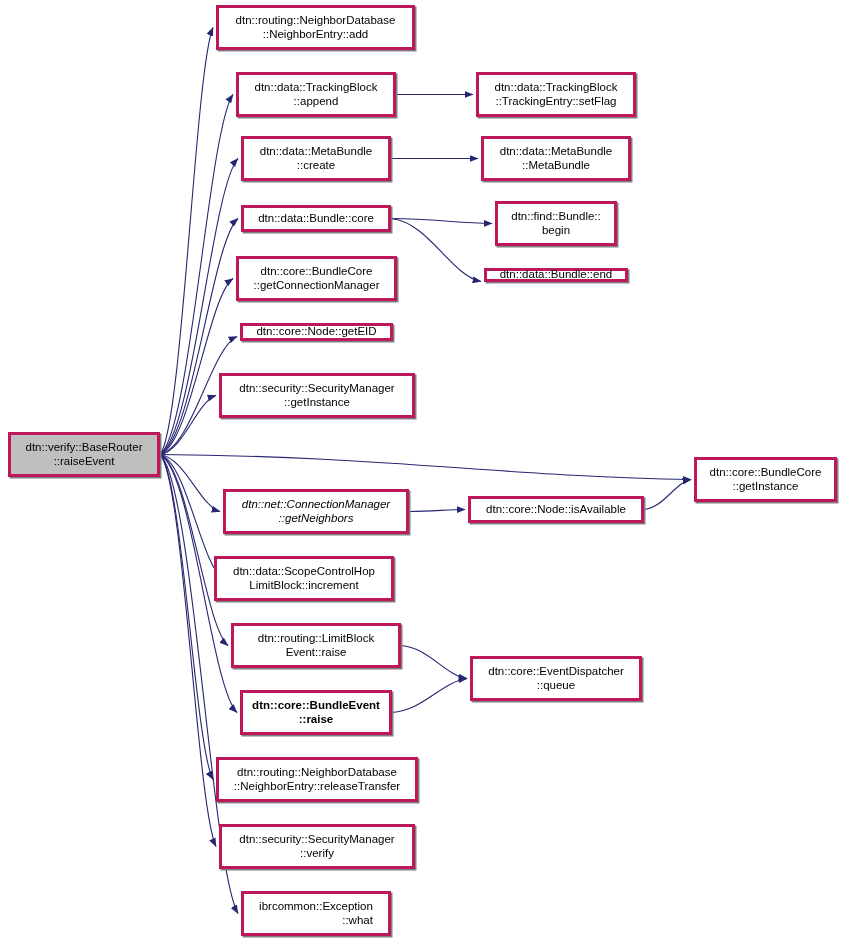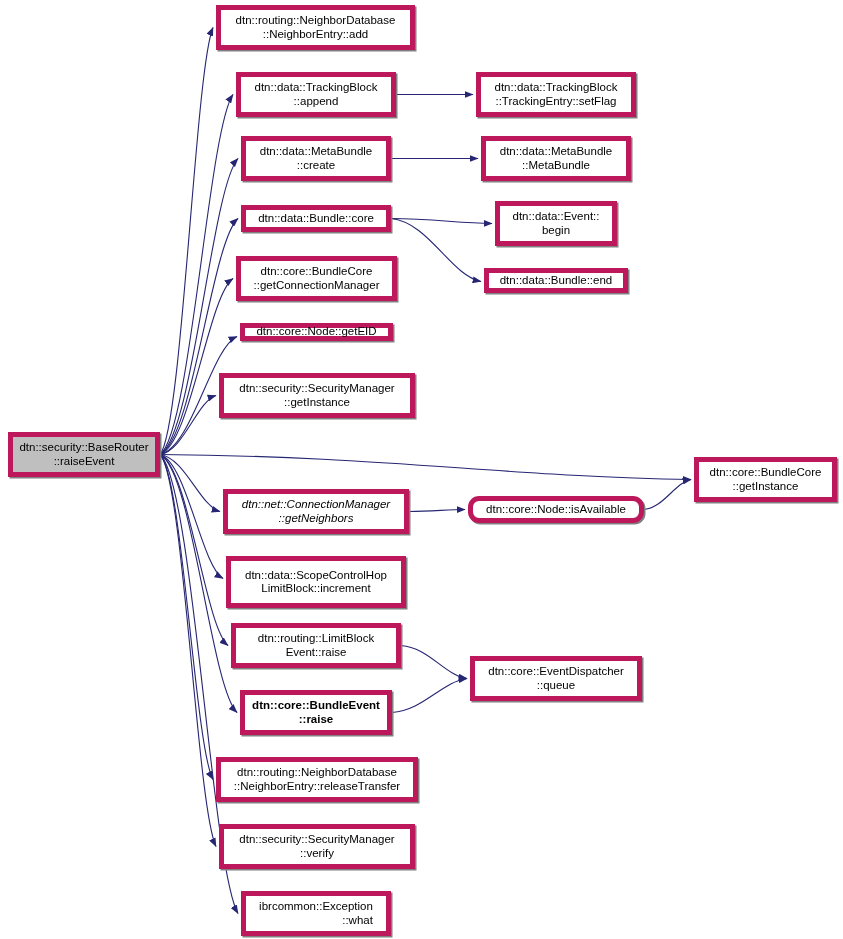--- a/index.html
+++ b/index.html
@@ -21,21 +21,21 @@
     position: absolute;
     left: 0;
     top: 0;
     width: 843px;
     height: 939px;
     pointer-events: none;
   }
   .node {
     position: absolute;
     box-sizing: border-box;
-    border: 5px solid #be185d;
+    border: 3px solid #be185d;
     background: #ffffff;
     color: #000000;
     font-size: 11.5px;
     line-height: 13.5px;
     text-align: center;
     display: flex;
     align-items: center;
     justify-content: center;
     padding: 1px 3px;
     white-space: pre-line;
@@ -76,54 +76,54 @@
         <path d="M 391 158.5 C 427.54 158.5, 448.42 158.5, 478 158.5" fill="none" stroke="#262673" stroke-width="1.1" marker-end="url(#arrowhead)"></path>
         <path d="M 391 218.5 C 433.42 218.8, 457.65999999999997 223, 492 223.5" fill="none" stroke="#262673" stroke-width="1.1" marker-end="url(#arrowhead)"></path>
         <path d="M 391 218.5 C 428.8 222.28, 450.4 275.2, 481 281.5" fill="none" stroke="#262673" stroke-width="1.1" marker-end="url(#arrowhead)"></path>
         <path d="M 409 511.5 C 432.52 511.38, 445.96 509.7, 465 509.5" fill="none" stroke="#262673" stroke-width="1.1" marker-end="url(#arrowhead)"></path>
         <path d="M 644 509.5 C 663.74 507.7, 675.02 482.5, 691 479.5" fill="none" stroke="#262673" stroke-width="1.1" marker-end="url(#arrowhead)"></path>
         <path d="M 401 645.5 C 428.72 647.48, 444.56 675.2, 467 678.5" fill="none" stroke="#262673" stroke-width="1.1" marker-end="url(#arrowhead)"></path>
         <path d="M 392 712.5 C 423.5 710.46, 441.5 681.9, 467 678.5" fill="none" stroke="#262673" stroke-width="1.1" marker-end="url(#arrowhead)"></path>
       </g>
   </svg>
   <div id="node-group">
-      <div class="node root" style="left: 8px; top: 432px; width: 152px; height: 45px;">dtn::security::BaseRouter
+      <div class="node root" style="left: 8px; top: 432px; width: 152px; height: 45px;">dtn::verify::BaseRouter
 ::raiseEvent</div>
       <div class="node" style="left: 216px; top: 5px; width: 199px; height: 45px;">dtn::routing::NeighborDatabase
 ::NeighborEntry::add</div>
       <div class="node" style="left: 236px; top: 72px; width: 160px; height: 45px;">dtn::data::TrackingBlock
 ::append</div>
       <div class="node" style="left: 241px; top: 136px; width: 150px; height: 45px;">dtn::data::MetaBundle
 ::create</div>
       <div class="node" style="left: 241px; top: 205px; width: 150px; height: 27px;">dtn::data::Bundle::core</div>
       <div class="node" style="left: 236px; top: 256px; width: 161px; height: 45px;">dtn::core::BundleCore
 ::getConnectionManager</div>
       <div class="node" style="left: 240px; top: 323px; width: 153px; height: 18px;">dtn::core::Node::getEID</div>
       <div class="node" style="left: 219px; top: 373px; width: 196px; height: 45px;">dtn::security::SecurityManager
 ::getInstance</div>
       <div class="node" style="left: 223px; top: 489px; width: 186px; height: 45px; font-style: italic;">dtn::net::ConnectionManager
 ::getNeighbors</div>
-      <div class="node" style="left: 226px; top: 556px; width: 180px; height: 52px;">dtn::data::ScopeControlHop
+      <div class="node" style="left: 214px; top: 556px; width: 180px; height: 45px;">dtn::data::ScopeControlHop
 LimitBlock::increment</div>
       <div class="node" style="left: 231px; top: 623px; width: 170px; height: 45px;">dtn::routing::LimitBlock
 Event::raise</div>
       <div class="node" style="left: 240px; top: 690px; width: 152px; height: 45px; font-weight: bold;">dtn::core::BundleEvent
 ::raise</div>
       <div class="node" style="left: 216px; top: 757px; width: 202px; height: 45px;">dtn::routing::NeighborDatabase
 ::NeighborEntry::releaseTransfer</div>
       <div class="node" style="left: 219px; top: 824px; width: 196px; height: 45px;">dtn::security::SecurityManager
 ::verify</div>
       <div class="node" style="left: 241px; top: 891px; width: 150px; height: 45px; text-align: right;">ibrcommon::Exception
 ::what</div>
       <div class="node" style="left: 476px; top: 72px; width: 160px; height: 45px;">dtn::data::TrackingBlock
 ::TrackingEntry::setFlag</div>
       <div class="node" style="left: 481px; top: 136px; width: 150px; height: 45px;">dtn::data::MetaBundle
 ::MetaBundle</div>
-      <div class="node" style="left: 495px; top: 201px; width: 122px; height: 45px;">dtn::data::Event::
+      <div class="node" style="left: 495px; top: 201px; width: 122px; height: 45px;">dtn::find::Bundle::
 begin</div>
-      <div class="node" style="left: 484px; top: 268px; width: 144px; height: 25px;">dtn::data::Bundle::end</div>
-      <div class="node" style="left: 468px; top: 496px; width: 176px; height: 27px; border-radius: 11px;">dtn::core::Node::isAvailable</div>
+      <div class="node" style="left: 484px; top: 268px; width: 144px; height: 14px;">dtn::data::Bundle::end</div>
+      <div class="node" style="left: 468px; top: 496px; width: 176px; height: 27px;">dtn::core::Node::isAvailable</div>
       <div class="node" style="left: 694px; top: 457px; width: 143px; height: 45px;">dtn::core::BundleCore
 ::getInstance</div>
       <div class="node" style="left: 470px; top: 656px; width: 172px; height: 45px;">dtn::core::EventDispatcher
 ::queue</div>
     </div>
 </div>
 
 </body></html>

